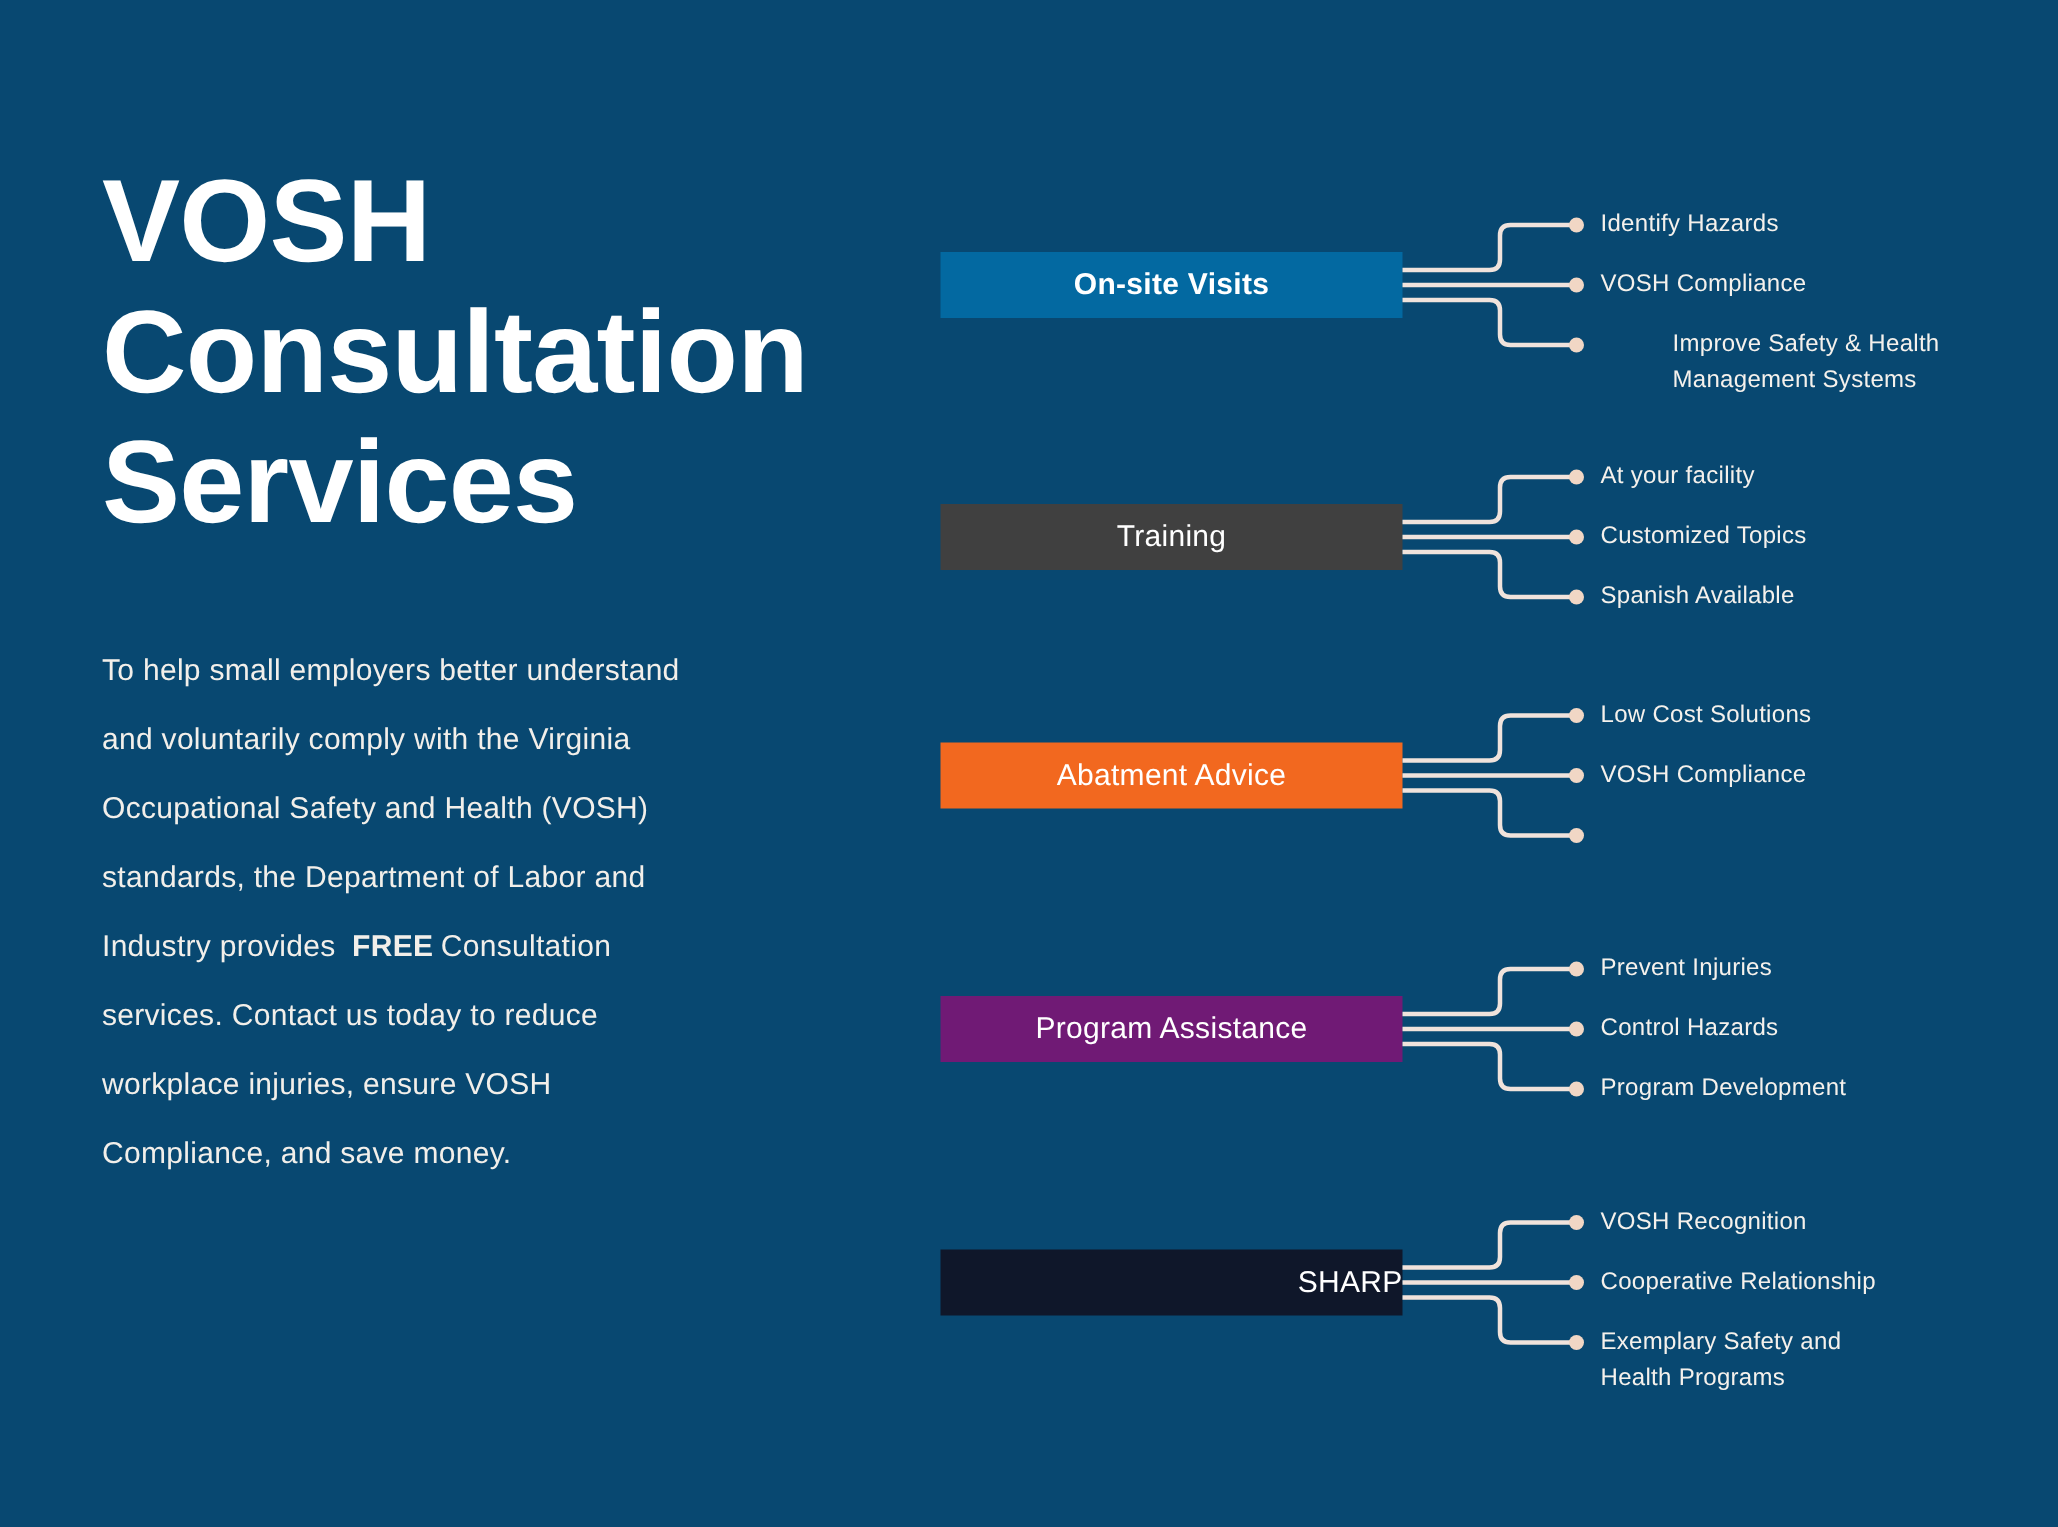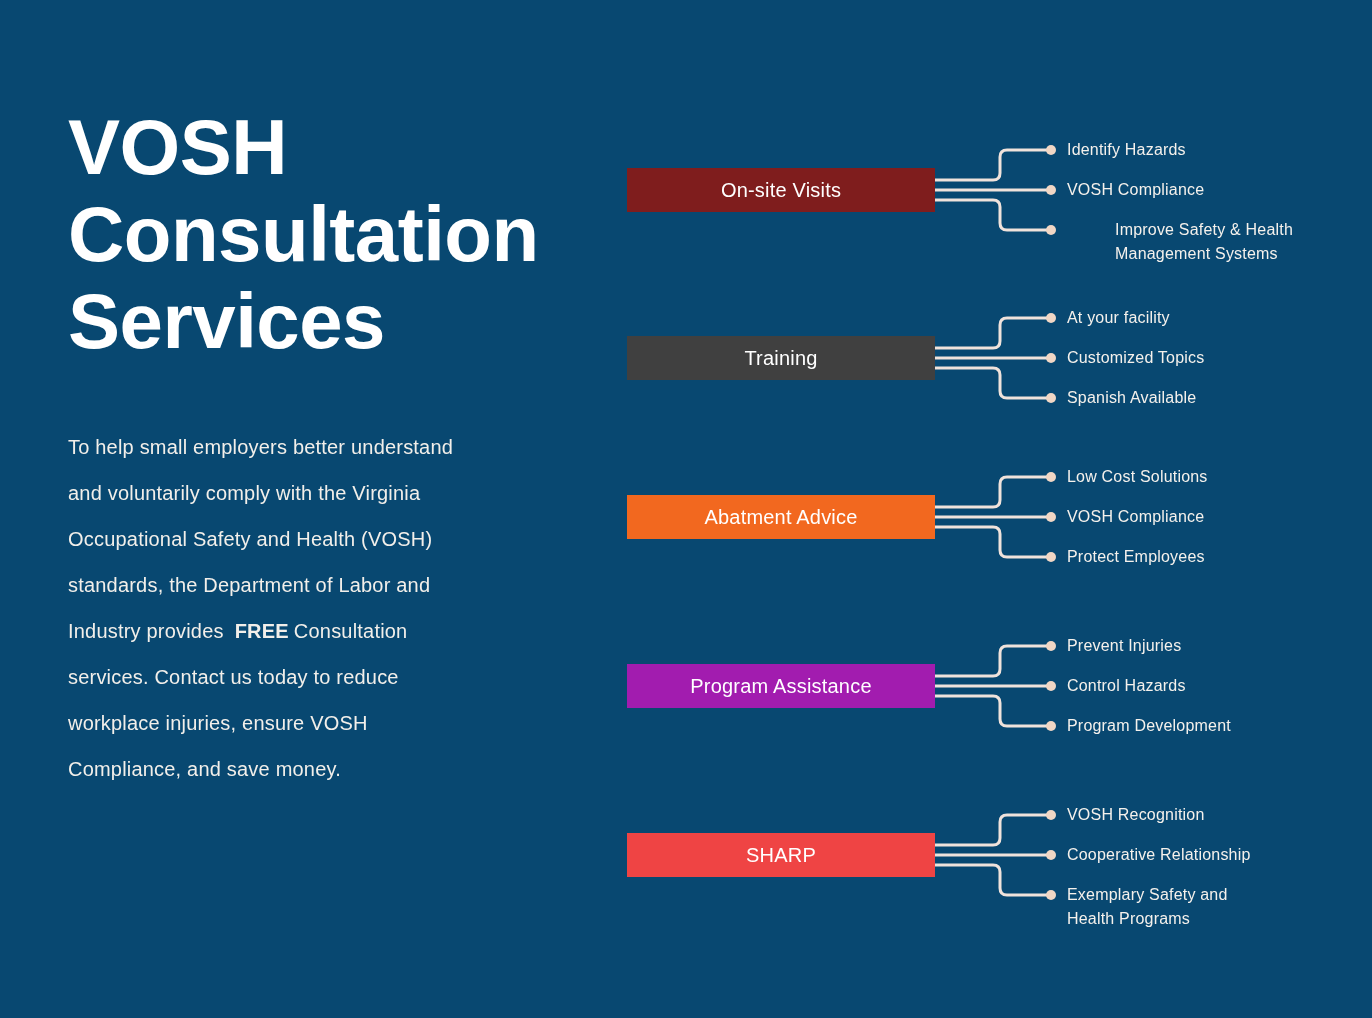--- a/index.html
+++ b/index.html
@@ -53,21 +53,21 @@
   <h1 class="title">
     <div>VOSH</div>
     <div>Consultation</div>
     <div>Services</div>
   </h1>
 
   <p class="intro"><span>To help small employers better understand and voluntarily comply with the Virginia Occupational Safety and Health (VOSH) standards, the Department of Labor and Industry provides</span><b class="free">FREE</b><span>Consultation services. Contact us today to reduce workplace injuries, ensure VOSH Compliance, and save money.</span></p>
 
   <div id="diagram">
       <div class="row" style="top: 105px;">
-        <div class="service-box" style="background: #7f1d1d;">
+        <div class="service-box" style="background: #0369a1; font-weight: bold;">
           <span>On-site Visits</span>
         </div>
         <svg width="745" height="170">
           <path d="M 308 75 H 366 Q 373 75 373 68 V 52 Q 373 45 380 45 H 424" fill="none" stroke-width="3" style="stroke: var(--connector-line);"></path>
           <path d="M 308 85 H 424" fill="none" stroke-width="3" style="stroke: var(--connector-line);"></path>
           <path d="M 308 95 H 366 Q 373 95 373 102 V 118 Q 373 125 380 125 H 424" fill="none" stroke-width="3" style="stroke: var(--connector-line);"></path>
           <circle cx="424" cy="45" r="5" style="fill: var(--connector-dot);"></circle>
           <circle cx="424" cy="85" r="5" style="fill: var(--connector-dot);"></circle>
           <circle cx="424" cy="125" r="5" style="fill: var(--connector-dot);"></circle>
         </svg>
@@ -99,40 +99,39 @@
         <svg width="745" height="170">
           <path d="M 308 75 H 366 Q 373 75 373 68 V 52 Q 373 45 380 45 H 424" fill="none" stroke-width="3" style="stroke: var(--connector-line);"></path>
           <path d="M 308 85 H 424" fill="none" stroke-width="3" style="stroke: var(--connector-line);"></path>
           <path d="M 308 95 H 366 Q 373 95 373 102 V 118 Q 373 125 380 125 H 424" fill="none" stroke-width="3" style="stroke: var(--connector-line);"></path>
           <circle cx="424" cy="45" r="5" style="fill: var(--connector-dot);"></circle>
           <circle cx="424" cy="85" r="5" style="fill: var(--connector-dot);"></circle>
           <circle cx="424" cy="125" r="5" style="fill: var(--connector-dot);"></circle>
         </svg>
         <div class="bullet" style="top: 33px;">Low Cost Solutions</div>
         <div class="bullet" style="top: 73px;">VOSH Compliance</div>
-        <div class="bullet" style="top: 113px;">Protect Employees</div>
       </div>
       <div class="row" style="top: 601px;">
-        <div class="service-box" style="background: #a21caf;">
+        <div class="service-box" style="background: #701a75;">
           <span>Program Assistance</span>
         </div>
         <svg width="745" height="170">
           <path d="M 308 75 H 366 Q 373 75 373 68 V 52 Q 373 45 380 45 H 424" fill="none" stroke-width="3" style="stroke: var(--connector-line);"></path>
           <path d="M 308 85 H 424" fill="none" stroke-width="3" style="stroke: var(--connector-line);"></path>
           <path d="M 308 95 H 366 Q 373 95 373 102 V 118 Q 373 125 380 125 H 424" fill="none" stroke-width="3" style="stroke: var(--connector-line);"></path>
           <circle cx="424" cy="45" r="5" style="fill: var(--connector-dot);"></circle>
           <circle cx="424" cy="85" r="5" style="fill: var(--connector-dot);"></circle>
           <circle cx="424" cy="125" r="5" style="fill: var(--connector-dot);"></circle>
         </svg>
         <div class="bullet" style="top: 33px;">Prevent Injuries</div>
         <div class="bullet" style="top: 73px;">Control Hazards</div>
         <div class="bullet" style="top: 113px;">Program Development</div>
       </div>
       <div class="row" style="top: 770px;">
-        <div class="service-box" style="background: #ef4444;">
+        <div class="service-box" style="background: #0f172a; justify-content: flex-end;">
           <span>SHARP</span>
         </div>
         <svg width="745" height="170">
           <path d="M 308 75 H 366 Q 373 75 373 68 V 52 Q 373 45 380 45 H 424" fill="none" stroke-width="3" style="stroke: var(--connector-line);"></path>
           <path d="M 308 85 H 424" fill="none" stroke-width="3" style="stroke: var(--connector-line);"></path>
           <path d="M 308 95 H 366 Q 373 95 373 102 V 118 Q 373 125 380 125 H 424" fill="none" stroke-width="3" style="stroke: var(--connector-line);"></path>
           <circle cx="424" cy="45" r="5" style="fill: var(--connector-dot);"></circle>
           <circle cx="424" cy="85" r="5" style="fill: var(--connector-dot);"></circle>
           <circle cx="424" cy="125" r="5" style="fill: var(--connector-dot);"></circle>
         </svg>

